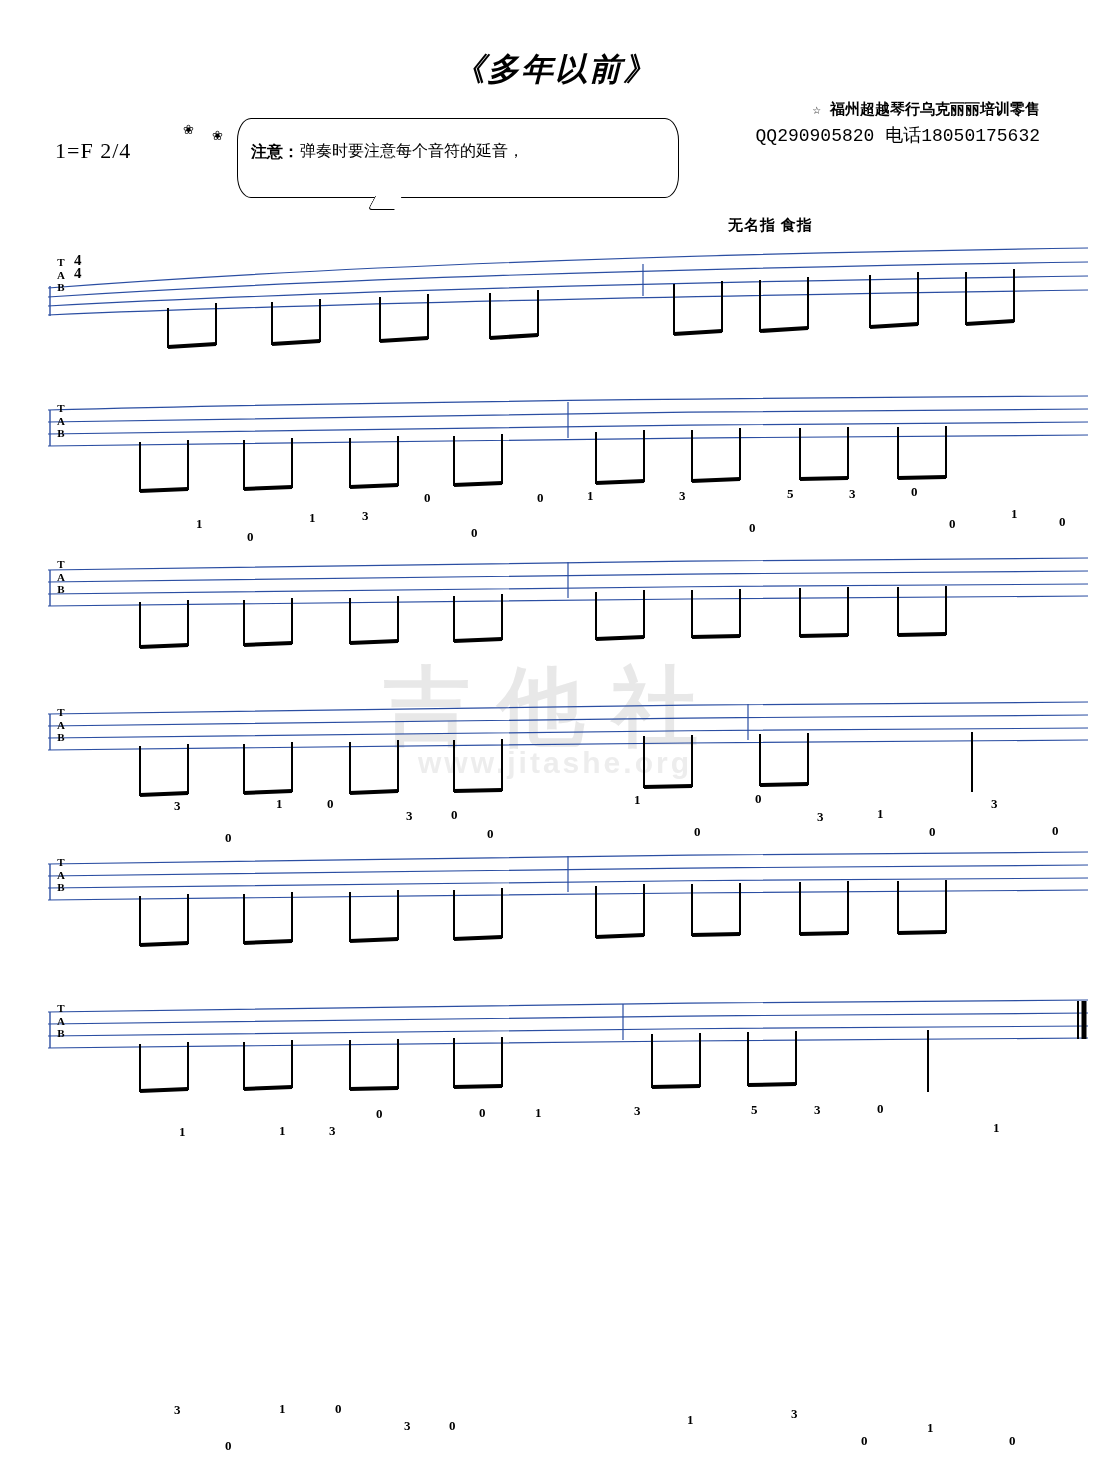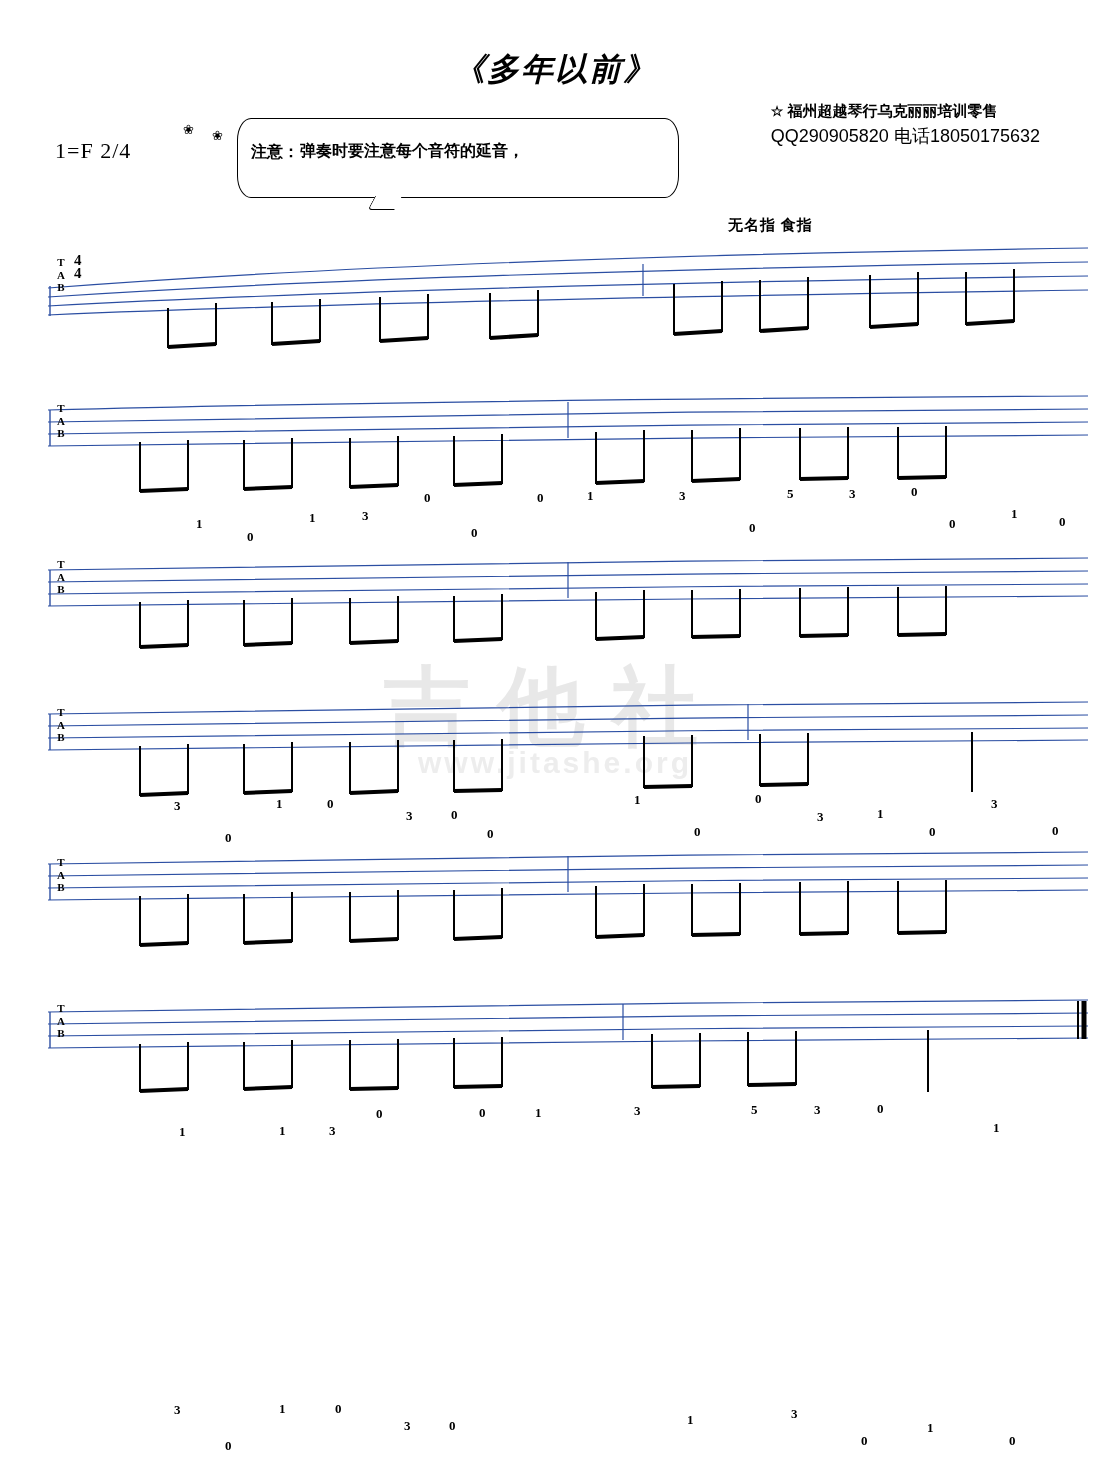--- a/index.html
+++ b/index.html
@@ -31,24 +31,24 @@
     font-family: "Liberation Serif", serif;
     font-weight: bold;
     font-size: 32px;
     letter-spacing: 2px;
     font-style: italic;
   }
   .shop-block {
     position: absolute;
     top: 100px;
     right: 70px;
-    text-align: left;
+    text-align: right;
     font-size: 15px;
     line-height: 1.5;
-    font-family: Liberation Sans, sans-serif;
+    font-family: Liberation Mono, monospace;
   }
   .shop-line1 { white-space: nowrap; font-weight: bold; }
   .shop-line2 { white-space: nowrap; font-size: 18px; }
   .star { font-size: 14px; }
 
   .keysig {
     position: absolute;
     top: 138px;
     left: 55px;
     font-size: 22px;
@@ -104,21 +104,21 @@
     height: 5px;
     background: #fff;
   }
   .bubble-text {
     position: absolute;
     top: 134px;
     left: 300px;
     width: 390px;
     font-size: 16px;
     line-height: 34px;
-    font-weight: bold;
+    font-weight: normal;
     font-family: "Liberation Serif", serif;
   }
   .bubble-text div { white-space: nowrap; }
 
   .finger-label {
     position: absolute;
     top: 216px;
     left: 728px;
     font-size: 15px;
     font-weight: bold;

